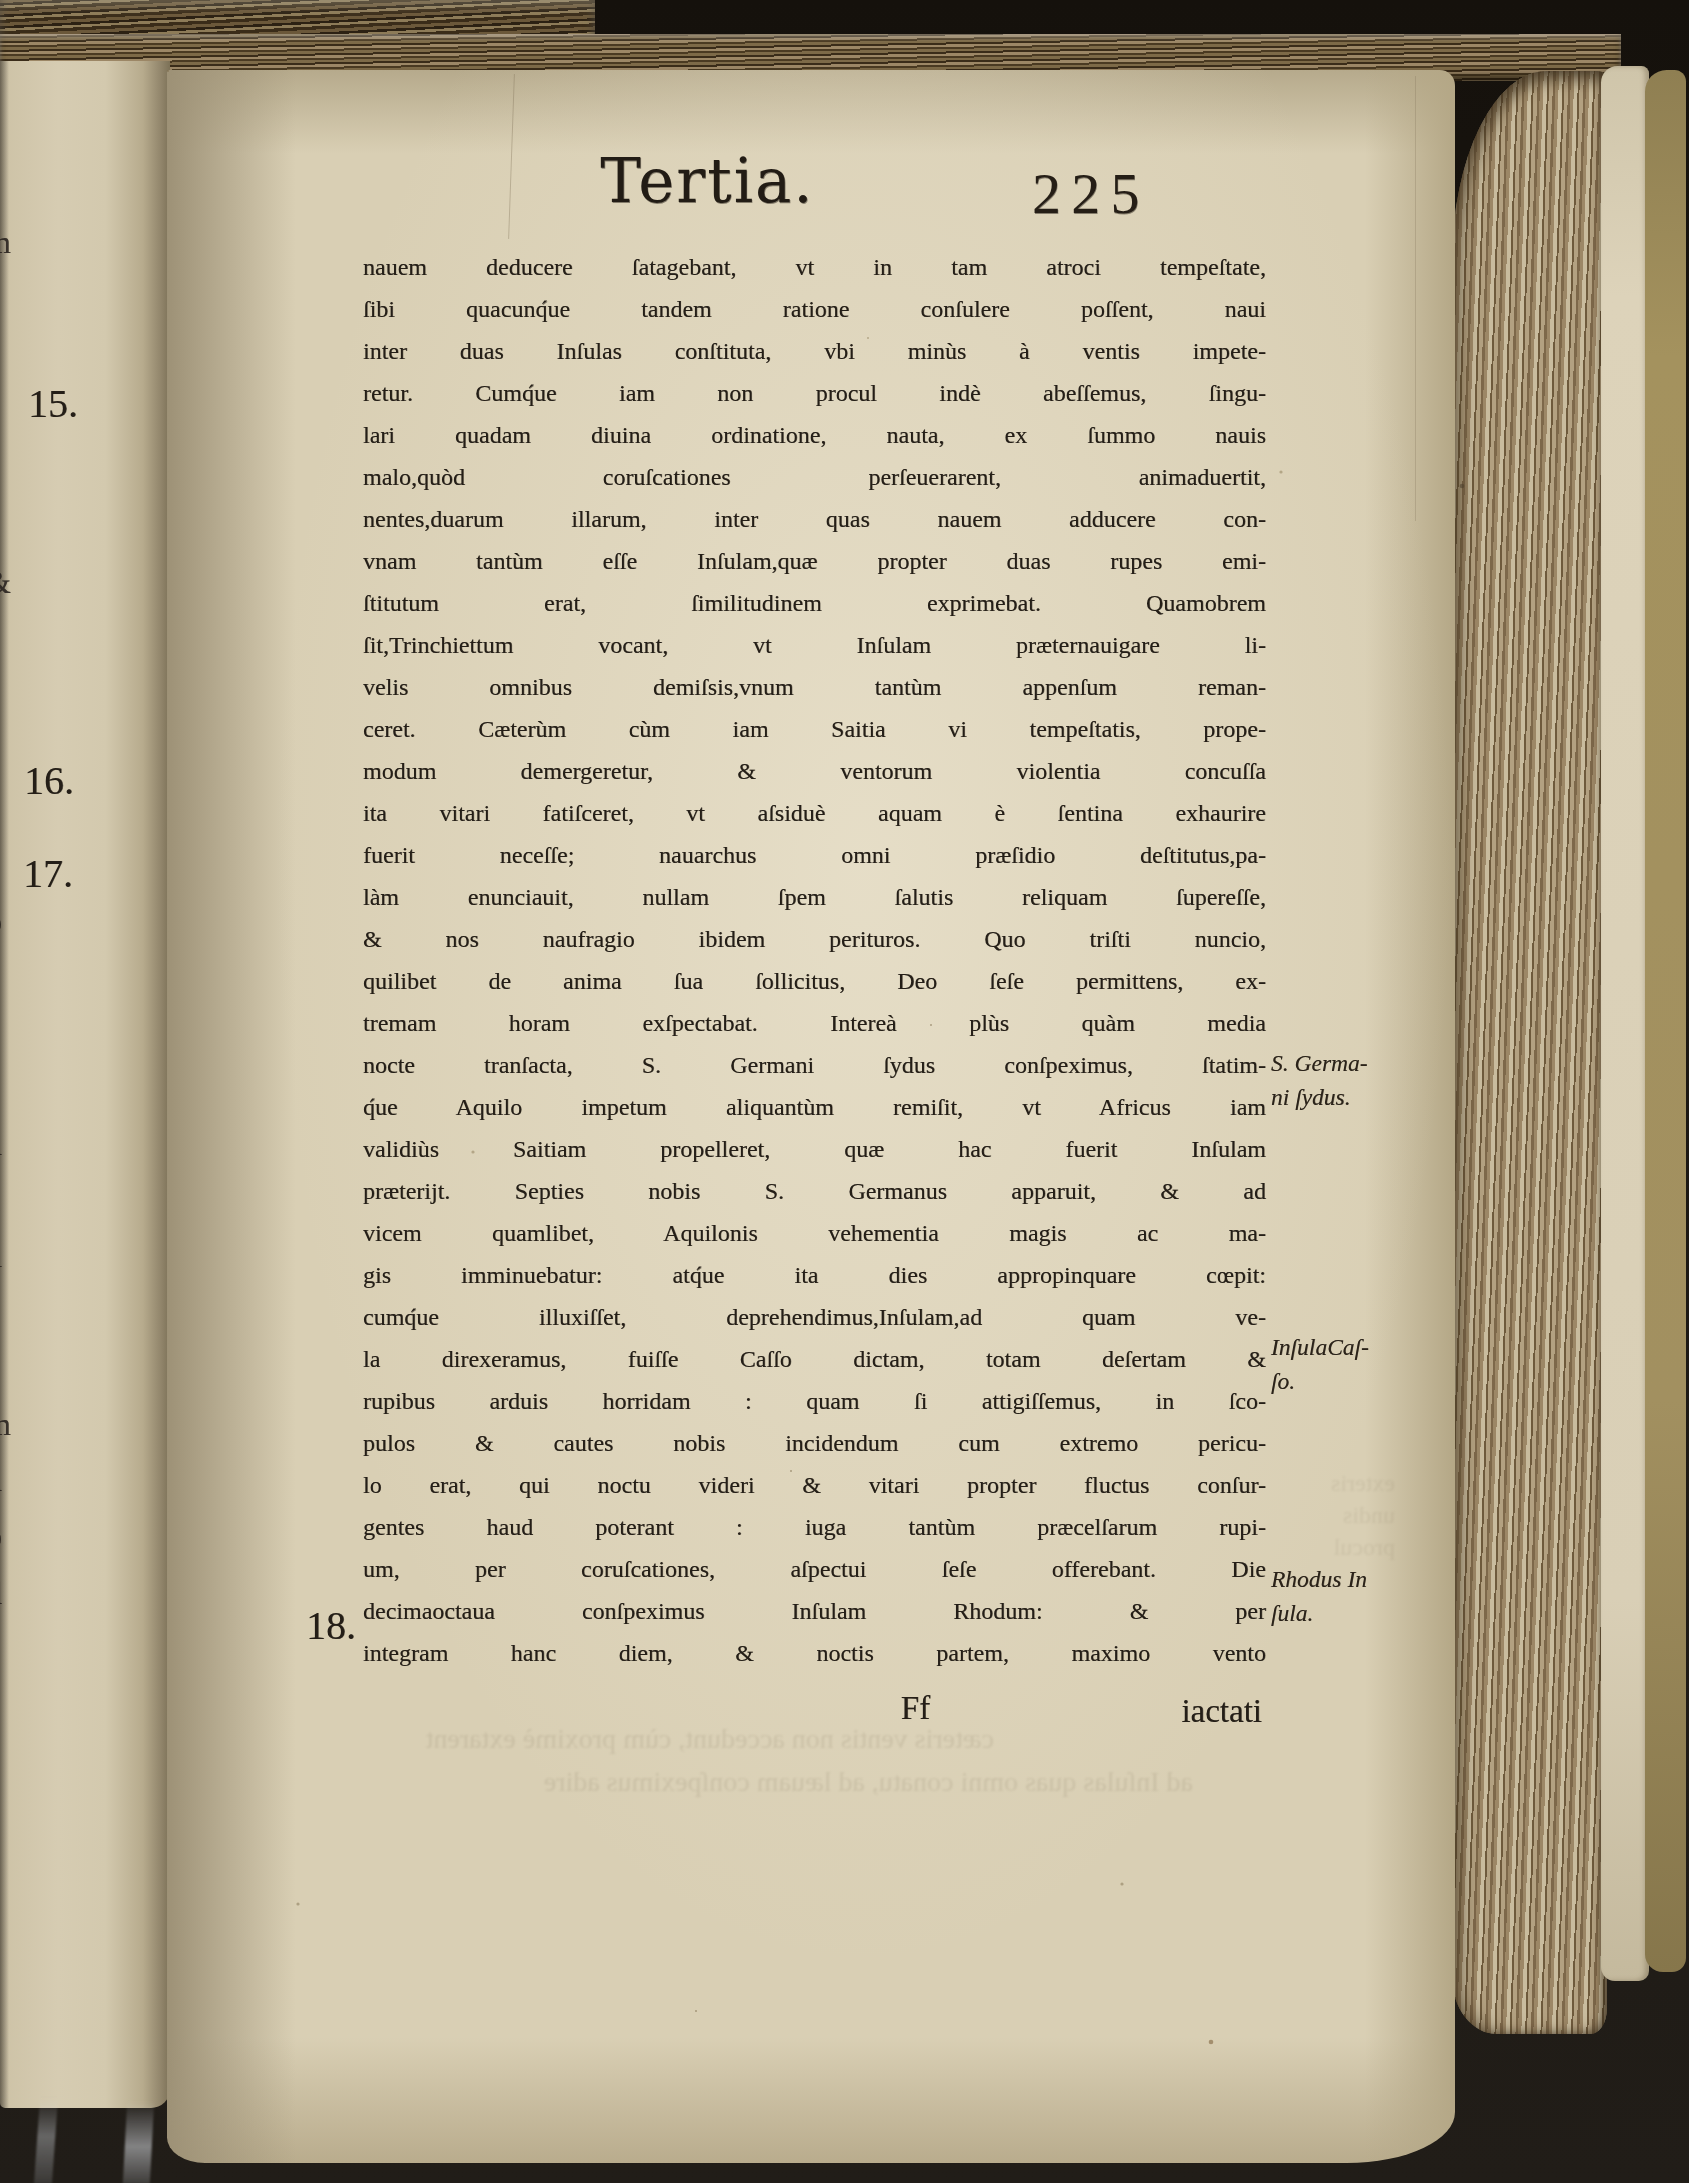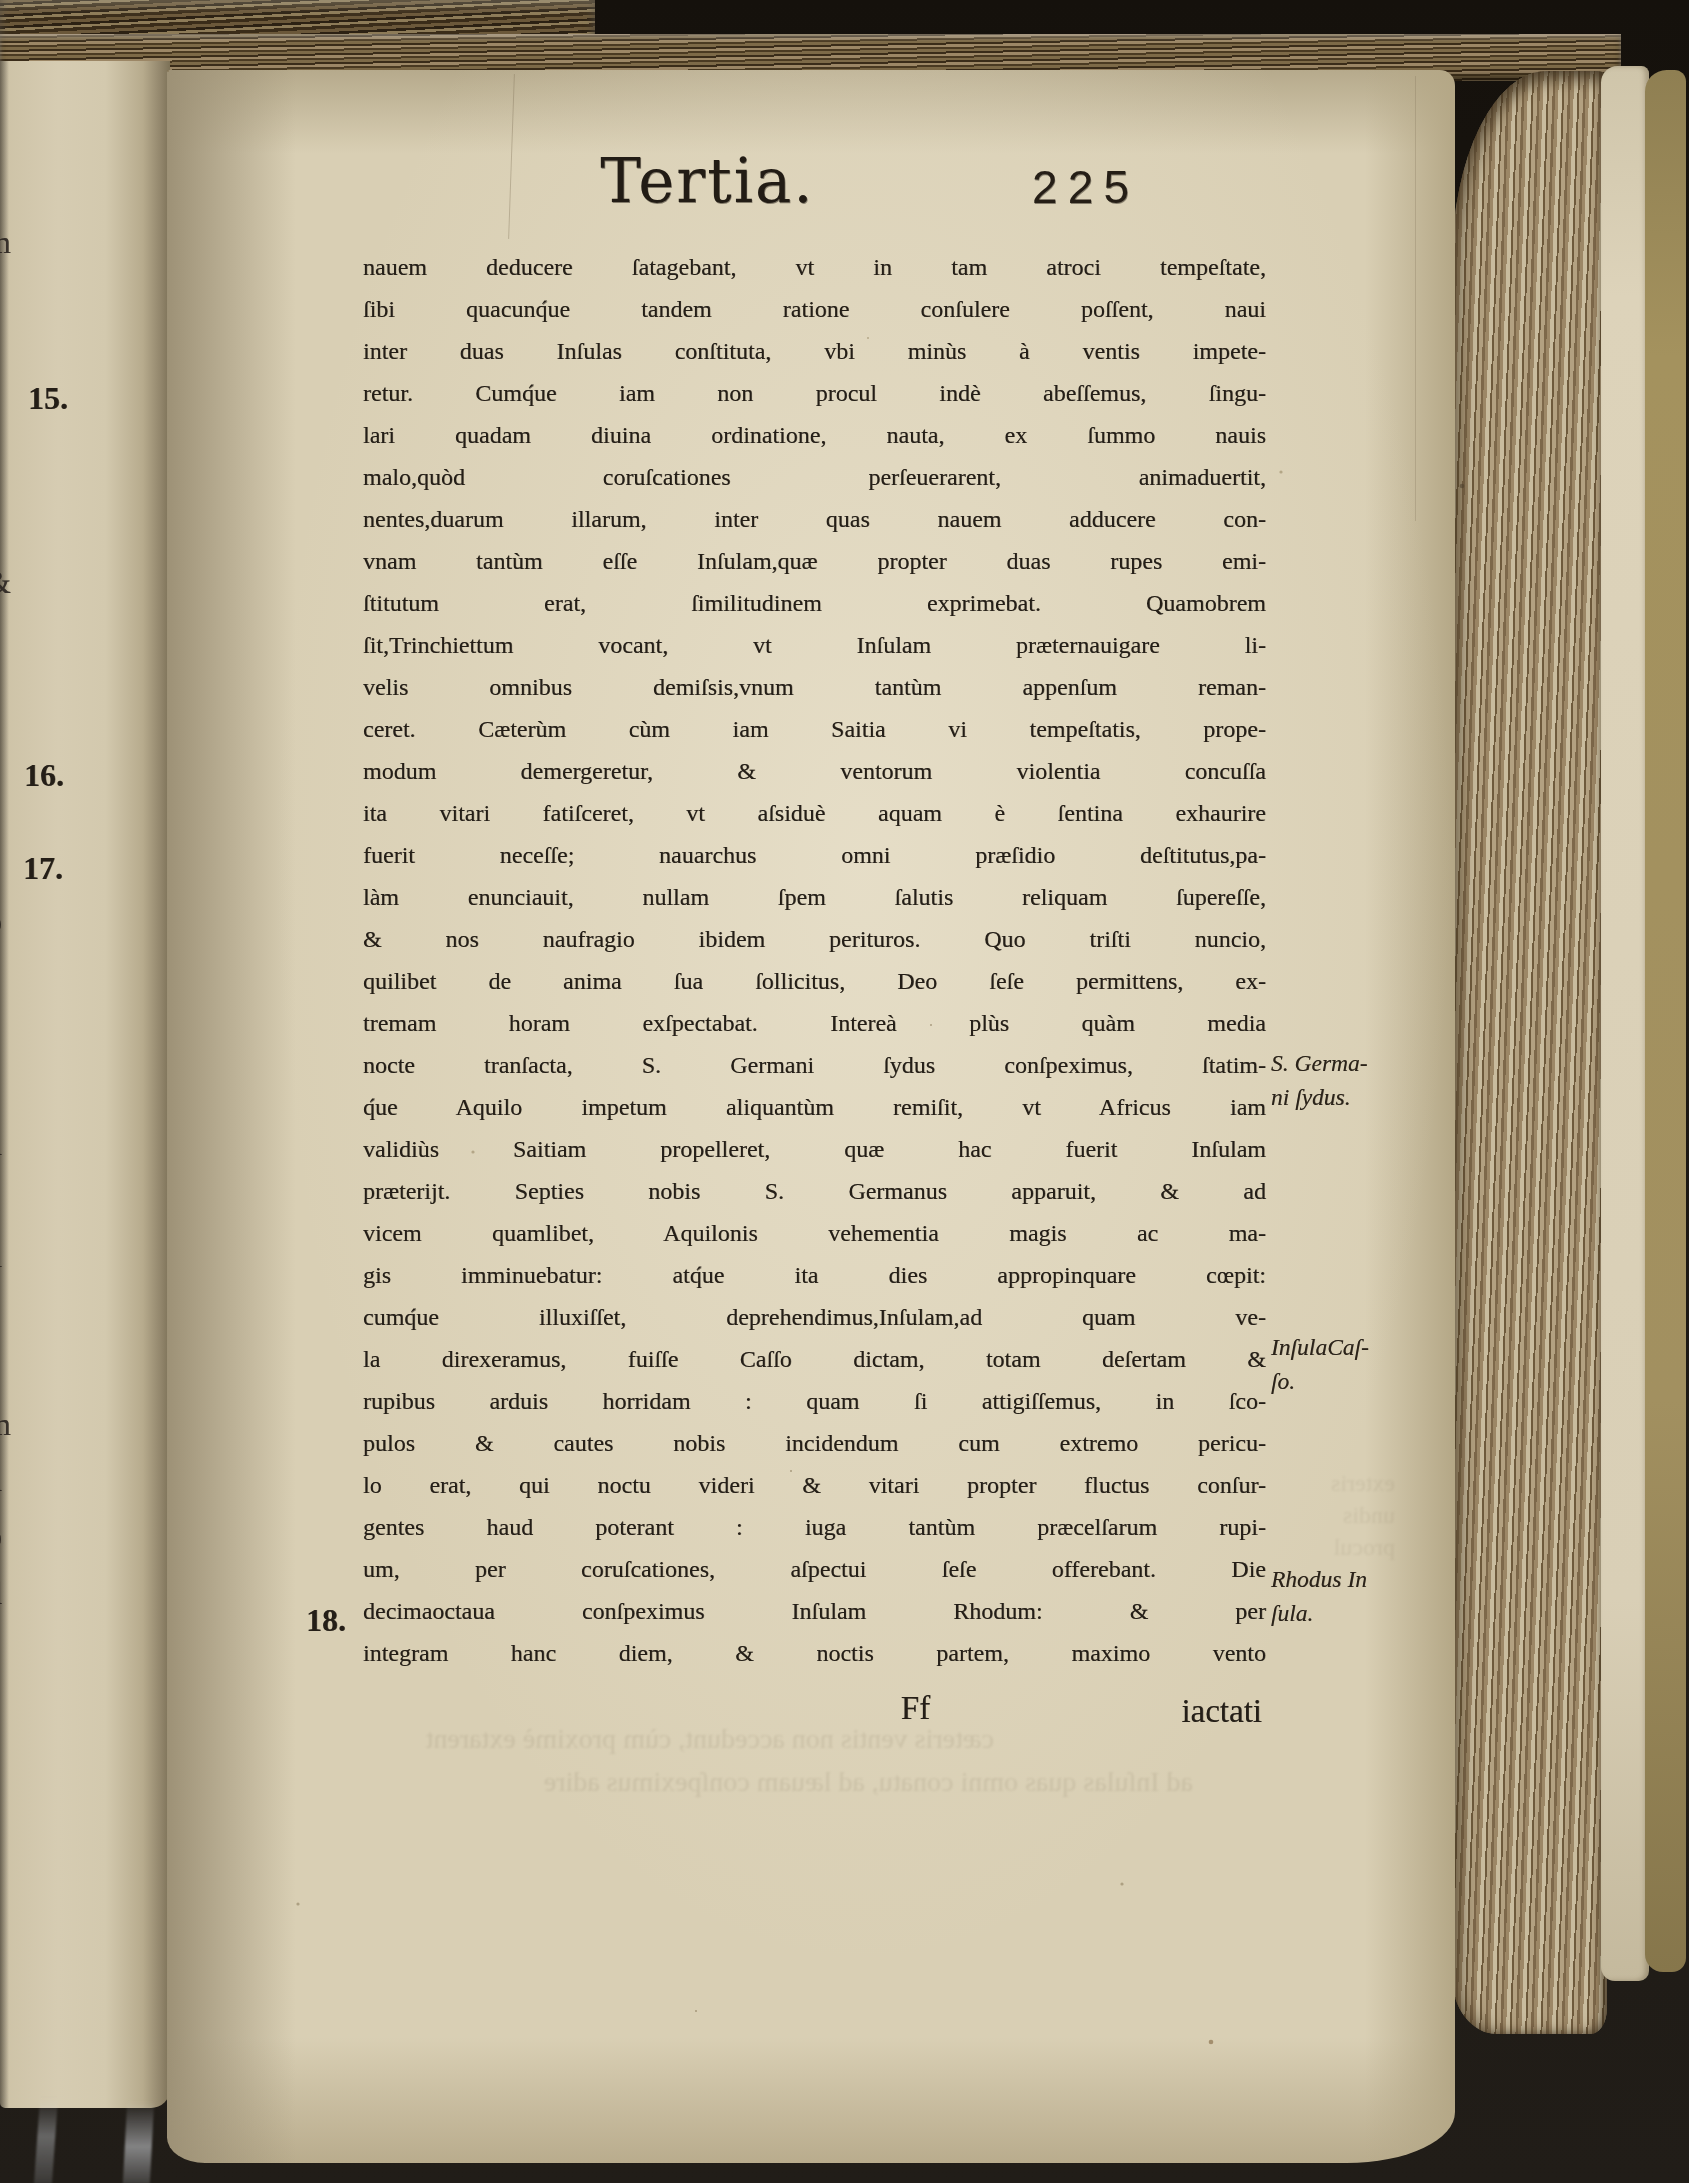--- a/index.html
+++ b/index.html
@@ -45,40 +45,40 @@
   .specks{left:0;top:0;width:1.9px;height:1.9px;border-radius:50%;background:#7d6c4b;opacity:.55;
     box-shadow:445px 573px 0 0.6px #8a7a5a, 763px 954px 0 0 #7d6c4b, 1113px 401px 0 0.6px #93835f,
       623px 1400px 0 0 #7d6c4b, 954px 1813px 0 0.6px #8a7a5a, 1294px 415px 0 1.3px #4a3e2b,
       528px 1940px 0 0 #7d6c4b, 305px 1081px 0 0.6px #93835f, 1043px 1971px 0 1.3px #7a5c37,
       130px 1833px 0 0.6px #8a7a5a, 700px 267px 0 0 #93835f;}
 
   
   .running-title{left:0;top:75px;width:1081px;text-align:center;
     font-family:"DejaVu Serif",serif;font-size:61px;letter-spacing:1.9px;color:#221c15;
     text-shadow:0.6px 0.6px 0.6px rgba(25,18,10,.45);}
-  .pagenum{left:865px;top:90px;font-family:Liberation Sans, sans-serif;font-size:46px;letter-spacing:10.2px;color:#251e16;
+  .pagenum{left:865px;top:90px;font-family:Liberation Serif, serif;font-size:58px;letter-spacing:10.2px;color:#251e16;
     text-shadow:0.6px 0.6px 0.6px rgba(25,18,10,.45);}
 
   
   .text-block{left:196px;top:176px;width:903px;color:#241e17;
     font-size:24px;line-height:42px;text-shadow:0.4px 0.4px 0.6px rgba(25,19,12,.5);}
   .text-block .line{position:static;display:block;text-align:justify;text-align-last:justify;white-space:nowrap;}
   .catchline{left:192px;top:1620px;width:903px;height:42px;font-size:33px;color:#241e17;
     text-shadow:0.4px 0.4px 0.6px rgba(25,19,12,.5);}
   .catchline .sig{left:60%;top:0;}
   .catchline .catchword{right:0;top:2.5px;}
 
   
   .mnote{left:1104px;width:159px;font-style:italic;font-size:23.5px;line-height:34px;color:#2a2219;
     text-shadow:0.3px 0.3px 0.5px rgba(25,19,12,.45);}
   .mnote span{position:static;display:block;}
   .mn1{top:976px;}
   .mn2{top:1260px;}
   .mn3{top:1492px;}
-  .daynum{font-size:32px;color:#241e17;text-shadow:0.4px 0.4px 0.6px rgba(25,19,12,.5);font-weight:bold;}
+  .daynum{font-size:40px;color:#241e17;text-shadow:0.4px 0.4px 0.6px rgba(25,19,12,.5);}
   .n15{left:28px;top:380px;}
   .n16{left:24px;top:757px;}
   .n17{left:23px;top:850px;}
   .n18{left:139px;top:1532px;}  
 
   
   .ghost{color:#6a5d45;opacity:.14;filter:blur(0.9px);transform:scaleX(-1);font-size:28px;}
   .g1{left:216px;top:1653px;width:611px;white-space:nowrap;overflow:hidden;}
   .g2{left:186px;top:1696px;width:840px;white-space:nowrap;overflow:hidden;}
   .gm{left:1113px;top:1397px;width:115px;font-size:24px;line-height:32px;opacity:.11;}

